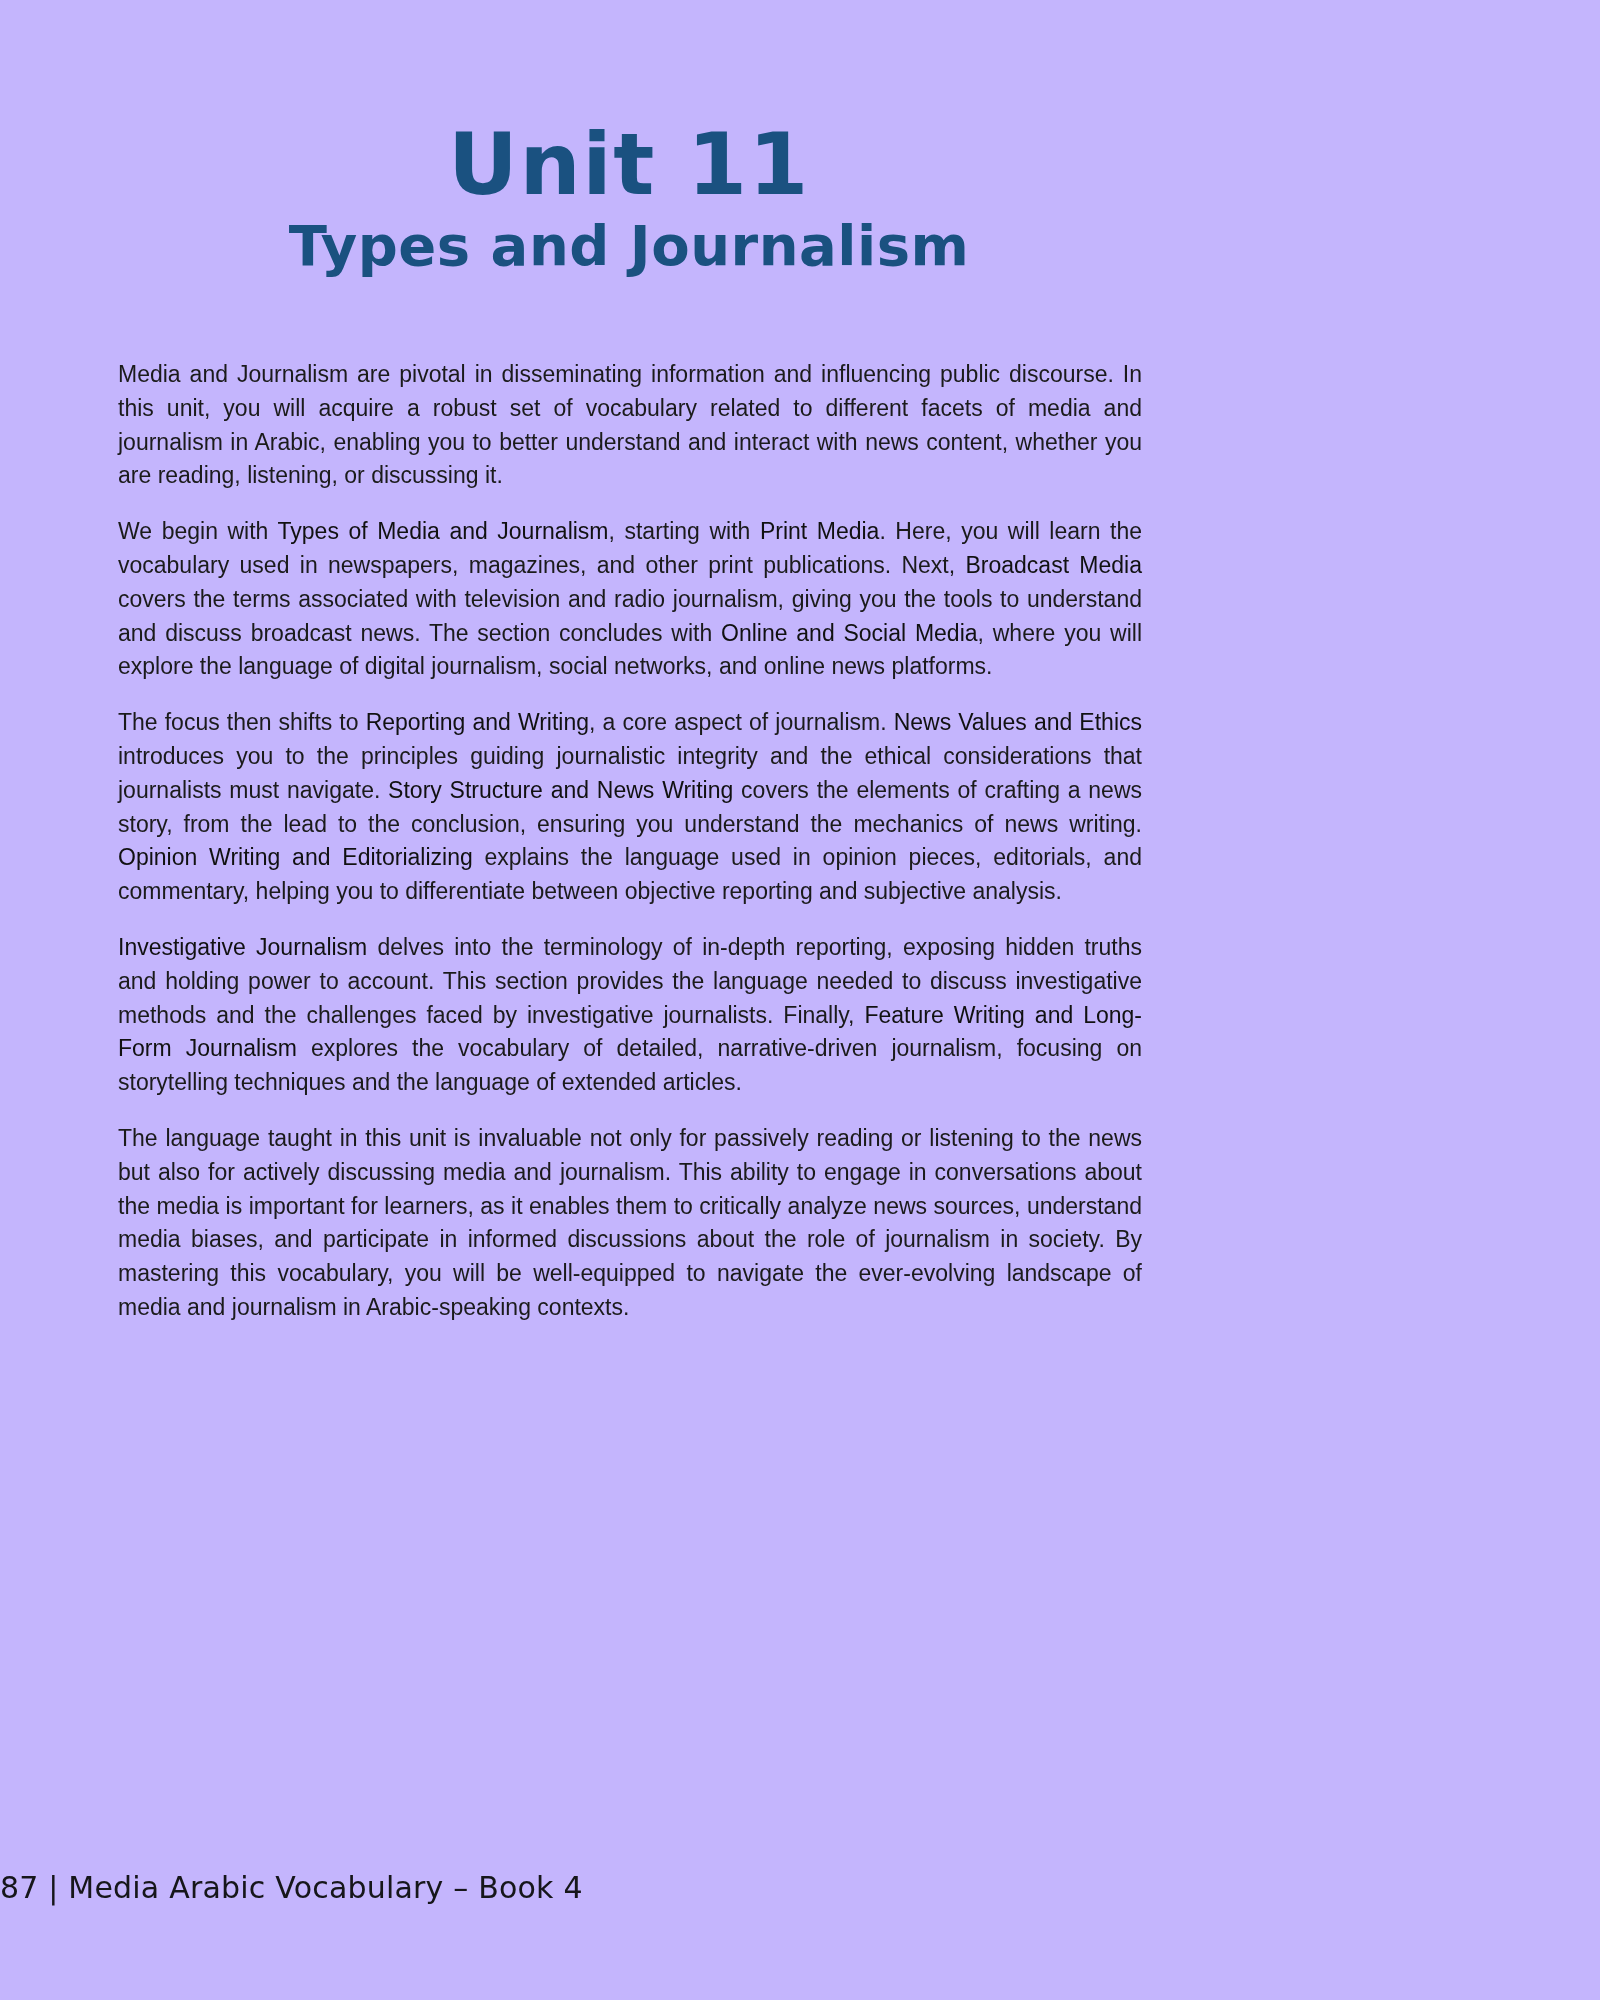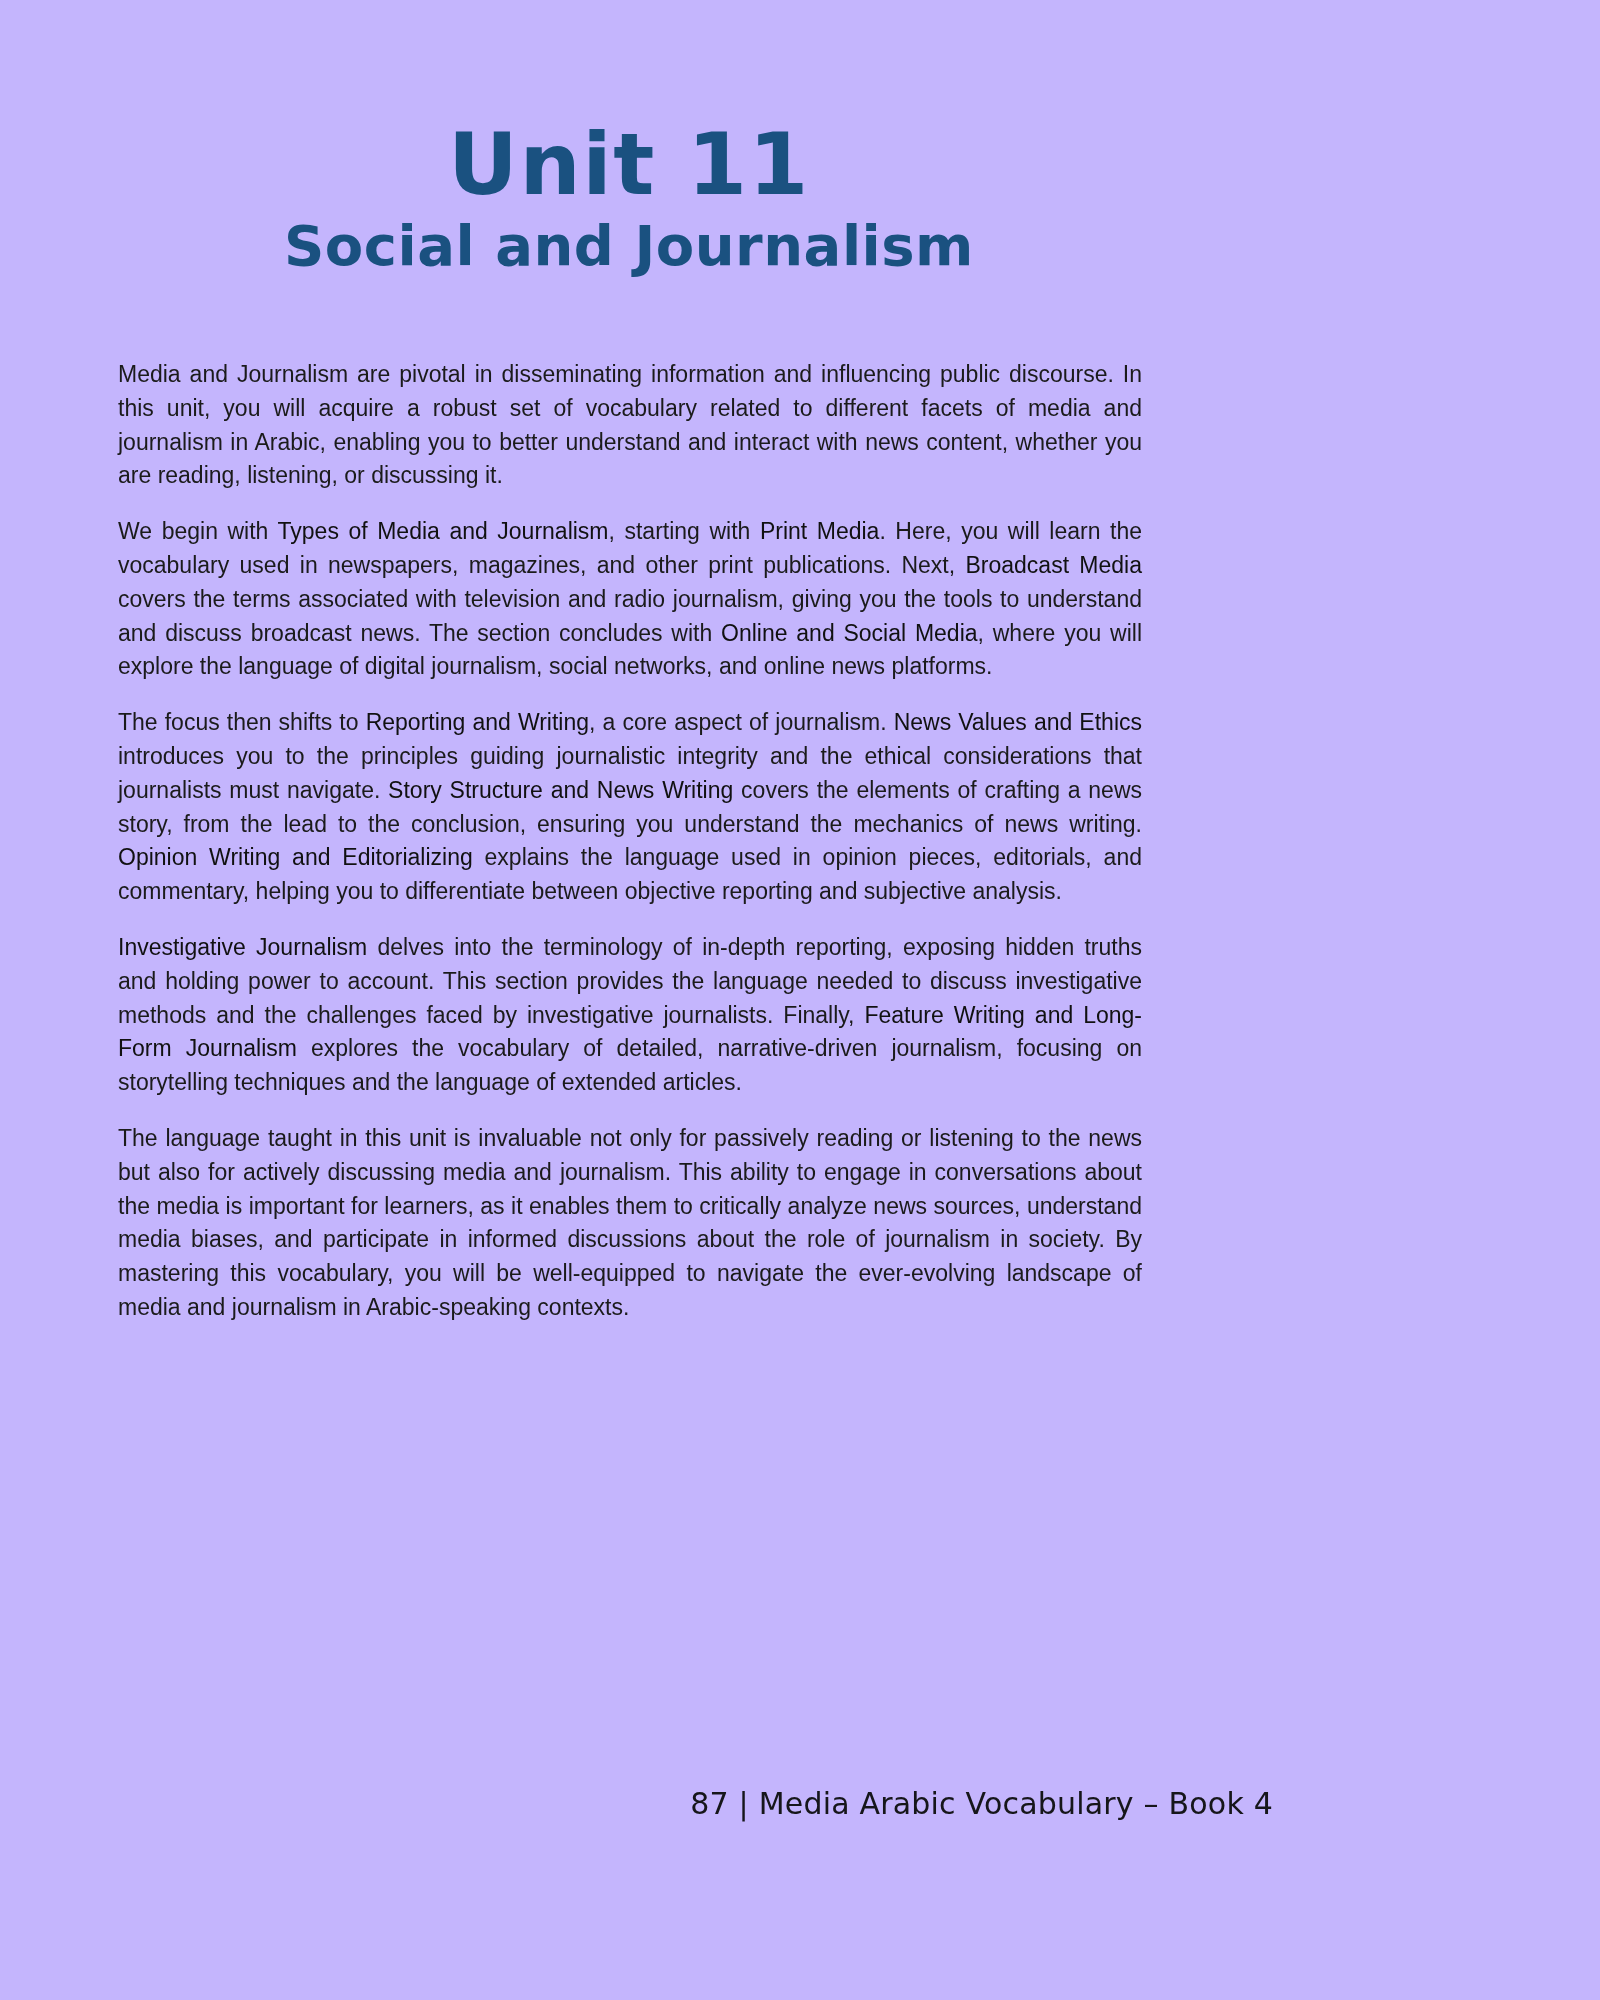--- a/index.html
+++ b/index.html
@@ -81,44 +81,44 @@
   .para b,
   .term {
     font-weight: 400;
     color: #111111;
   }
 
   
   .page-footer {
     position: absolute;
     left: 0;
-    top: 1786px;
+    top: 1870px;
     width: 1273px;
-    text-align: right;
+    text-align: left;
   }
 
   .footer-text {
     font-family: "DejaVu Sans", sans-serif;
     font-size: 30px;
     font-weight: 400;
     color: #16161a;
     letter-spacing: 0.2px;
     line-height: 1.2;
     margin: 0;
     white-space: nowrap;
   }
 </style>
 </head>
 <body>
 
 <div class="page">
 
   <header class="unit-header">
     <h1 class="unit-title">Unit 11</h1>
-    <h2 class="unit-subtitle">Social and Journalism</h2>
+    <h2 class="unit-subtitle">Types and Journalism</h2>
   </header>
 
   <main class="body-copy">
     <p class="para">Media and Journalism are pivotal in disseminating information and influencing public discourse. In this unit, you will acquire a robust set of vocabulary related to different facets of media and journalism in Arabic, enabling you to better understand and interact with news content, whether you are reading, listening, or discussing it.</p>
     <p class="para">We begin with <b>Types of Media and Journalism</b>, starting with <b>Print Media</b>. Here, you will learn the vocabulary used in newspapers, magazines, and other print publications. Next, <b>Broadcast Media</b> covers the terms associated with television and radio journalism, giving you the tools to understand and discuss broadcast news. The section concludes with <b>Online and Social Media</b>, where you will explore the language of digital journalism, social networks, and online news platforms.</p>
     <p class="para">The focus then shifts to <b>Reporting and Writing</b>, a core aspect of journalism. <b>News Values and Ethics</b> introduces you to the principles guiding journalistic integrity and the ethical considerations that journalists must navigate. <b>Story Structure and News Writing</b> covers the elements of crafting a news story, from the lead to the conclusion, ensuring you understand the mechanics of news writing. <b>Opinion Writing and Editorializing</b> explains the language used in opinion pieces, editorials, and commentary, helping you to differentiate between objective reporting and subjective analysis.</p>
     <p class="para"><b>Investigative Journalism</b> delves into the terminology of in-depth reporting, exposing hidden truths and holding power to account. This section provides the language needed to discuss investigative methods and the challenges faced by investigative journalists. Finally, <b>Feature Writing and Long-Form Journalism</b> explores the vocabulary of detailed, narrative-driven journalism, focusing on storytelling techniques and the language of extended articles.</p>
     <p class="para">The language taught in this unit is invaluable not only for passively reading or listening to the news but also for actively discussing media and journalism. This ability to engage in conversations about the media is important for learners, as it enables them to critically analyze news sources, understand media biases, and participate in informed discussions about the role of journalism in society. By mastering this vocabulary, you will be well-equipped to navigate the ever-evolving landscape of media and journalism in Arabic-speaking contexts.</p>
   </main>
 

